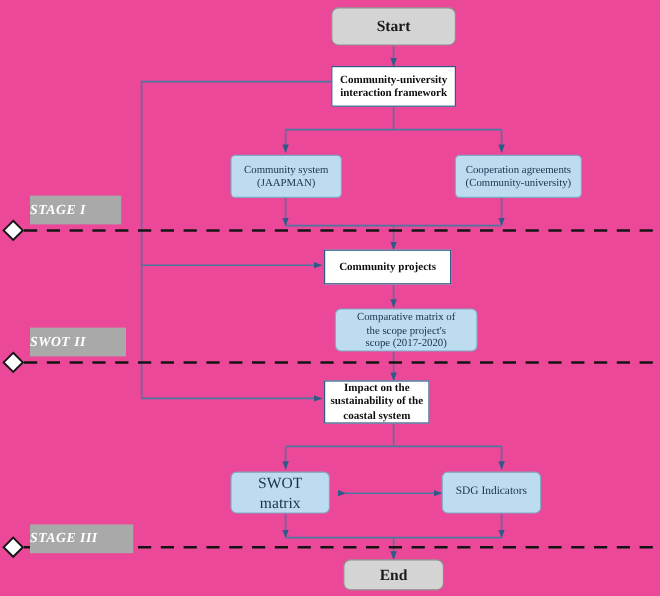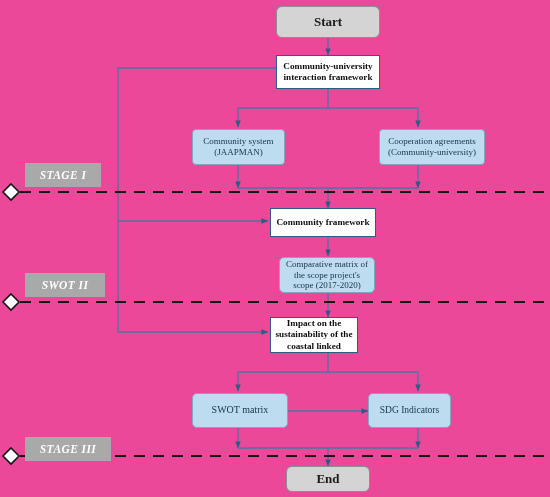--- a/index.html
+++ b/index.html
@@ -62,21 +62,21 @@
     position: absolute;
     box-sizing: border-box;
     background: #a9a9a9;
     color: #ffffff;
     font-style: italic;
     font-weight: bold;
     font-size: 11.5px;
     letter-spacing: 0.4px;
     display: flex;
     align-items: center;
-    justify-content: center;
+    justify-content: flex-start;
     z-index: 6;
   }
   .node-text { display: block; padding: 0 4px; }
 </style>
 </head>
 <body>
 
 <div id="canvas">
 
   <svg id="svg-layer" viewBox="0 0 550 497" xmlns="http://www.w3.org/2000/svg">
@@ -147,36 +147,36 @@
     <span class="node-text">Community system</span>
     <span class="node-text">(JAAPMAN)</span>
   </div>
 
   <div class="node node-data" style="left:366px; top:129px; width:106px; height:36px; flex-direction:column;margin-left:13px;">
     <span class="node-text">Cooperation agreements</span>
     <span class="node-text">(Community-university)</span>
   </div>
 
   <div class="node node-process" style="left:270px; top:208px; width:106px; height:29px;">
-    <span class="node-text">Community framework</span>
+    <span class="node-text">Community projects</span>
   </div>
 
-  <div class="node node-data rounded-soft" style="left:279px; top:257px; width:96px; height:36px; flex-direction:column;">
+  <div class="node node-data rounded-soft" style="left:279px; top:257px; width:119px; height:36px; flex-direction:column;">
     <span class="node-text">Comparative matrix of</span>
     <span class="node-text">the scope project's</span>
     <span class="node-text">scope (2017-2020)</span>
   </div>
 
   <div class="node node-process" style="left:270px; top:317px; width:88px; height:36px; flex-direction:column;">
     <span class="node-text">Impact on the</span>
     <span class="node-text">sustainability of the</span>
-    <span class="node-text">coastal linked</span>
+    <span class="node-text">coastal system</span>
   </div>
 
-  <div class="node node-data rounded-soft" style="left:192px; top:393px; width:96px; height:35px; font-size:10px;">
+  <div class="node node-data rounded-soft" style="left:192px; top:393px; width:83px; height:35px; font-size:13px;">
     <span class="node-text">SWOT matrix</span>
   </div>
 
   <div class="node node-data rounded-soft" style="left:368px; top:393px; width:83px; height:35px; font-size:9.5px;">
     <span class="node-text">SDG Indicators</span>
   </div>
 
   <div class="node node-terminal" style="left:286px; top:466px; width:84px; height:26px;">
     <span class="node-text">End</span>
   </div>

